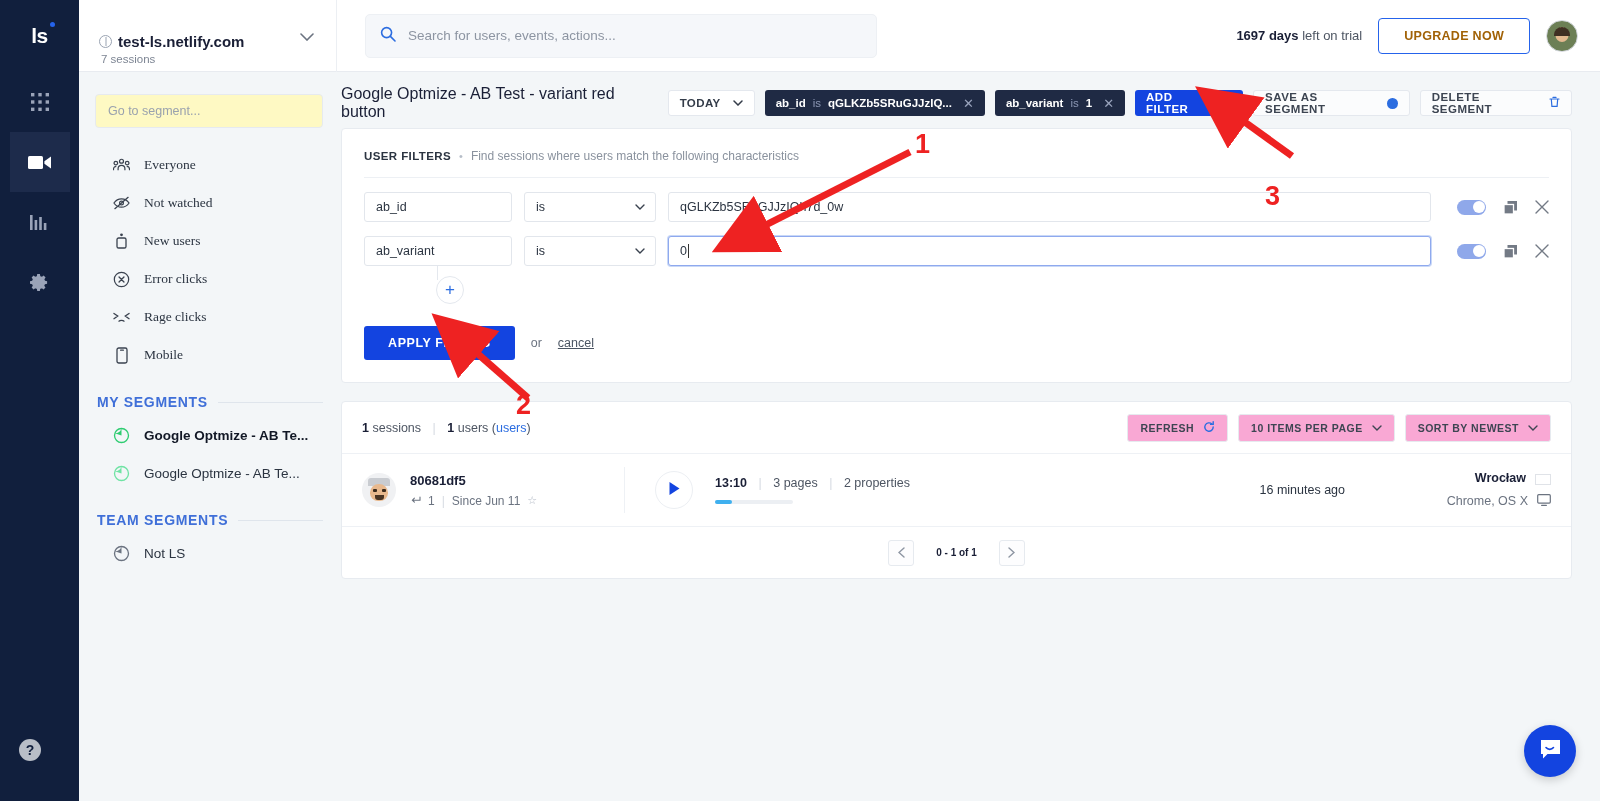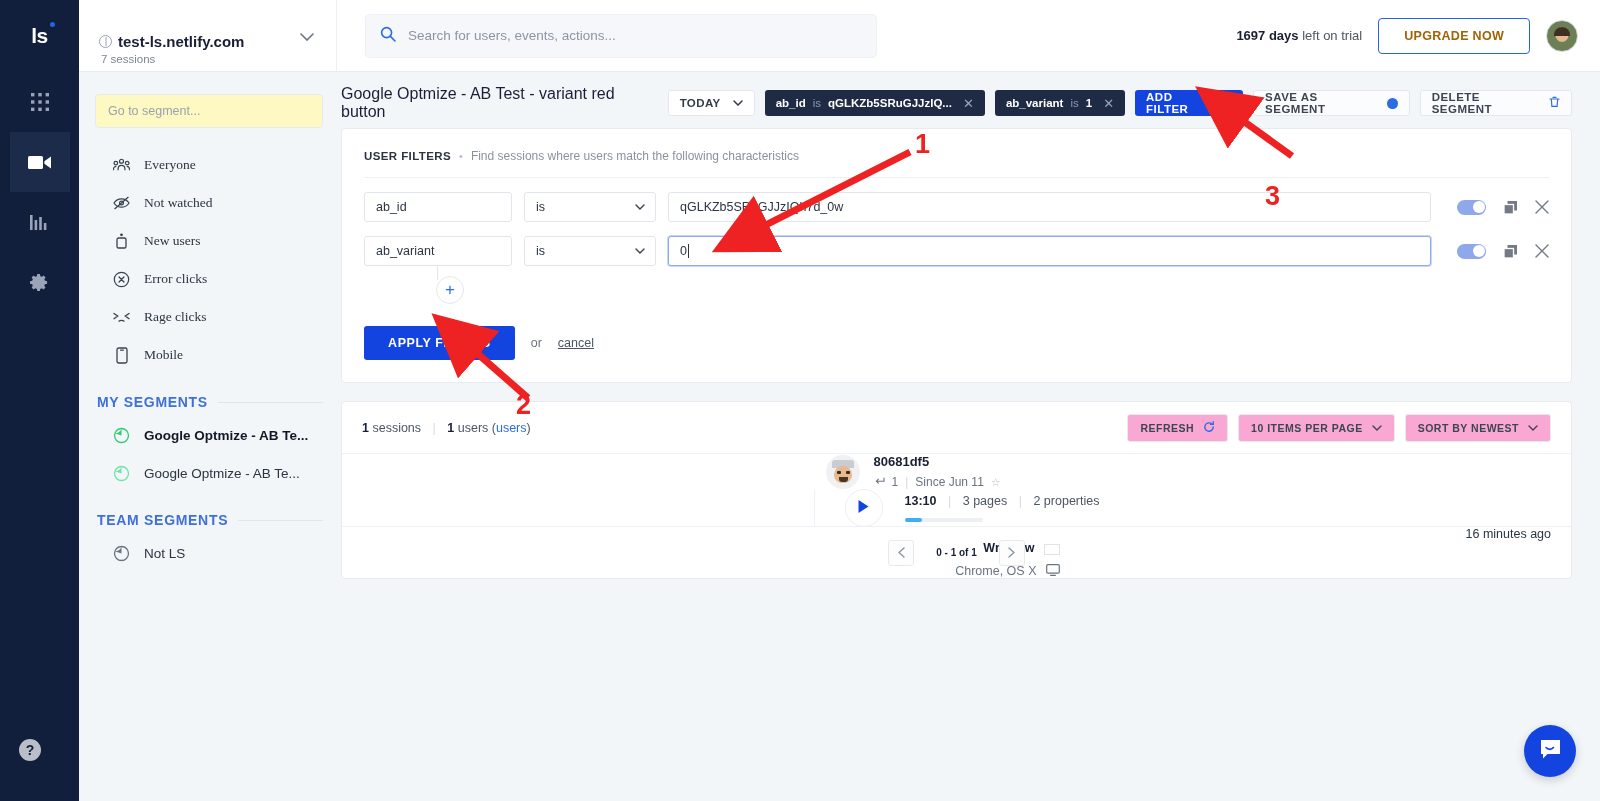--- a/index.html
+++ b/index.html
@@ -265,21 +265,21 @@
   .sess-sep { color: #d6dbe2; margin: 0 8px; }
   .show-link { color: #2c6de0; cursor: pointer; }
   .sess-tools { margin-left: auto; display: flex; align-items: center; gap: 10px; }
   .tool-btn {
     height: 28px; border: 1px solid #e6eaef; background: #f9a8d4; border-radius: 3px;
     display: flex; align-items: center; gap: 9px; padding: 0 12px;
     font-size: 10.5px; font-weight: 700; letter-spacing: 0.5px; color: #3d4552;
     cursor: pointer;
   }
 
-  .sess-row { display: flex; align-items: center; height: 72px; padding: 0 20px; flex-direction: column; }
+  .sess-row { display: flex; align-items: center; height: 72px; padding: 0 20px; }
   .sess-user { display: flex; align-items: center; gap: 14px; width: 262px; }
   .sess-avatar {
     width: 34px; height: 34px; border-radius: 50%; position: relative;
     background: #f0f1f3; overflow: hidden; flex-shrink: 0;
   }
   .sa-hat { position: absolute; left: 6px; top: 5px; width: 22px; height: 8px; background: #c9ccd1; border-radius: 3px 3px 0 0; }
   .sa-face { position: absolute; left: 8px; top: 11px; width: 18px; height: 17px; background: #e8b98e; border-radius: 50% 50% 45% 45%; }
   .sa-eye { position: absolute; top: 16px; width: 4px; height: 3px; background: #3b2b1c; border-radius: 1px; }
   .sa-eye.l { left: 11px; } .sa-eye.r { left: 20px; }
   .sa-mouth { position: absolute; left: 13px; top: 22px; width: 9px; height: 5px; background: #4a3524; border-radius: 0 0 3px 3px; }

